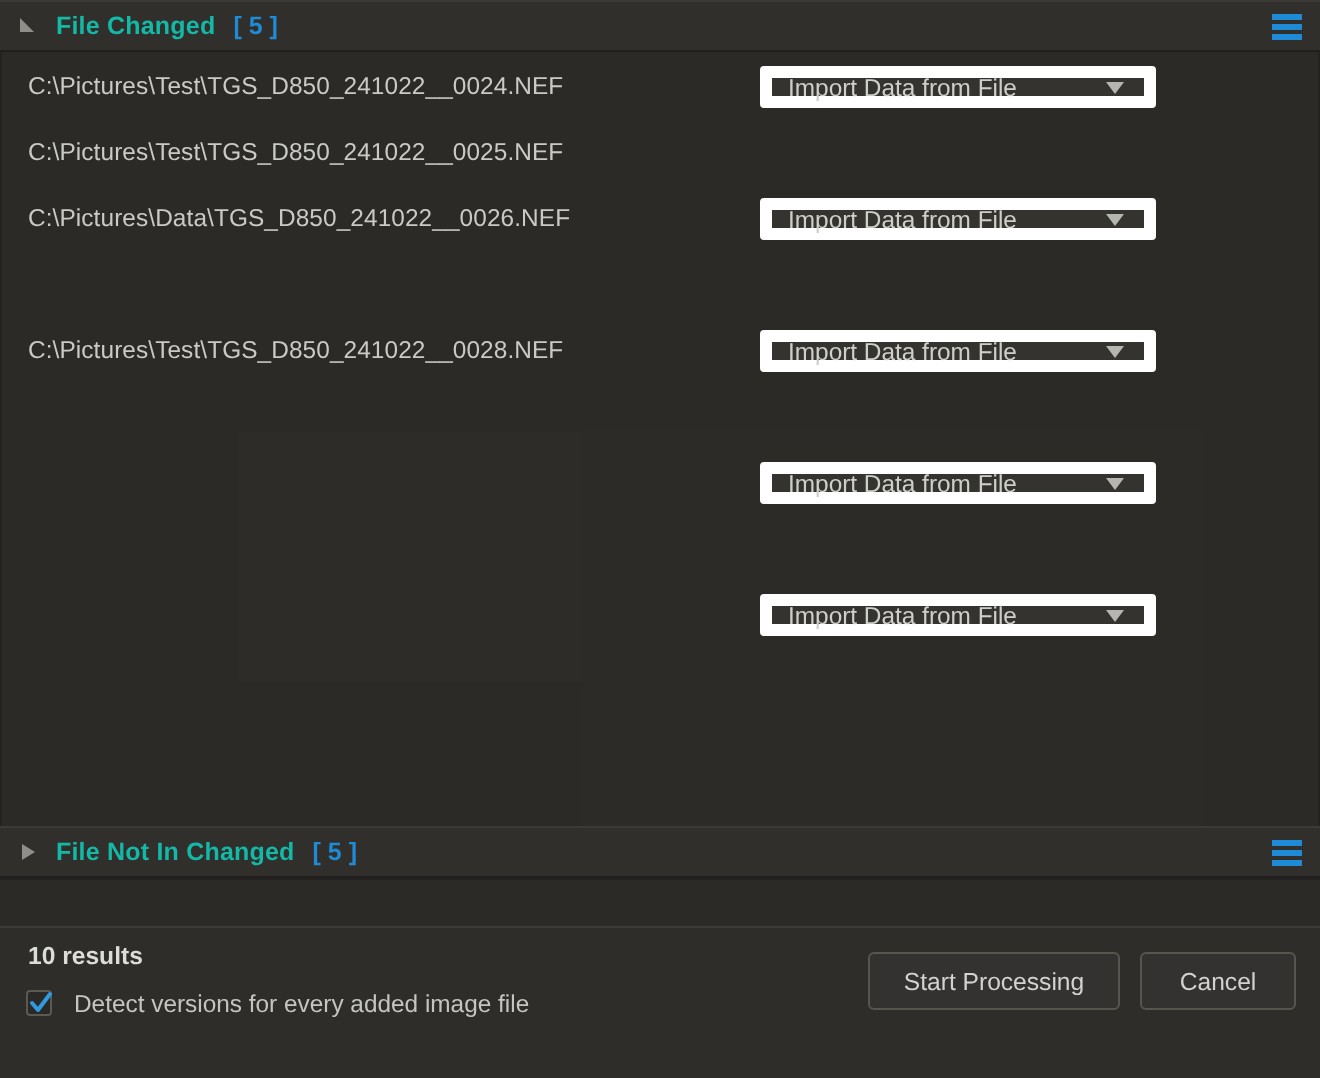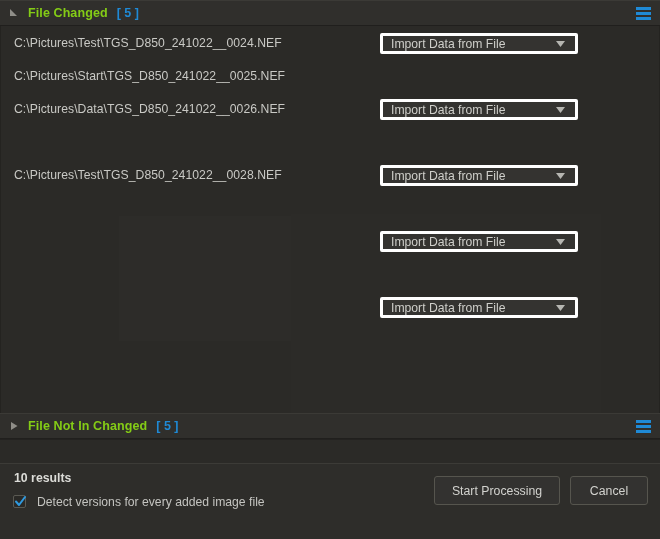--- a/index.html
+++ b/index.html
@@ -46,21 +46,21 @@
     height: 12px;
     margin-right: 8px;
     flex: 0 0 auto;
     display: flex;
     align-items: center;
     justify-content: center;
   }
   .tri svg { display: block; }
 
   .section-title {
-    color: #84cc16;
+    color: #14b8a6;
     font-size: 12.5px;
     font-weight: bold;
     letter-spacing: 0.1px;
     white-space: nowrap;
   }
 
   .section-count {
     color: #1f8ad6;
     font-size: 12.5px;
     font-weight: bold;
@@ -125,21 +125,21 @@
     letter-spacing: 0.05px;
   }
 
   
   .dropdown {
     position: absolute;
     left: 379px;
     width: 198px;
     height: 21px;
     background: #343330;
-    border: 3px solid #ffffff;
+    border: 6px solid #ffffff;
     border-radius: 2px;
     display: flex;
     align-items: center;
     padding: 0 6px 0 8px;
     cursor: pointer;
     gap: 43px;
   }
 
   .dropdown-label {
     color: #cfcfca;
@@ -279,21 +279,21 @@
         <span class="dropdown-label">Import Data from File</span>
         <span class="caret">
           <svg width="9" height="6" viewBox="0 0 9 6">
               <path d="M0 0 L9 0 L4.5 6 Z" fill="#b6b6b1"></path>
             </svg>
         </span>
       </span>
     </div>
 
     <div class="file-row">
-      <span class="file-path">C:\Pictures\Start\TGS_D850_241022__0025.NEF</span>
+      <span class="file-path">C:\Pictures\Test\TGS_D850_241022__0025.NEF</span>
       <span class="dropdown" style="top:40px;">
         <span class="dropdown-label">Import Data from File</span>
         <span class="caret">
           <svg width="9" height="6" viewBox="0 0 9 6">
               <path d="M0 0 L9 0 L4.5 6 Z" fill="#b6b6b1"></path>
             </svg>
         </span>
       </span>
     </div>
 

